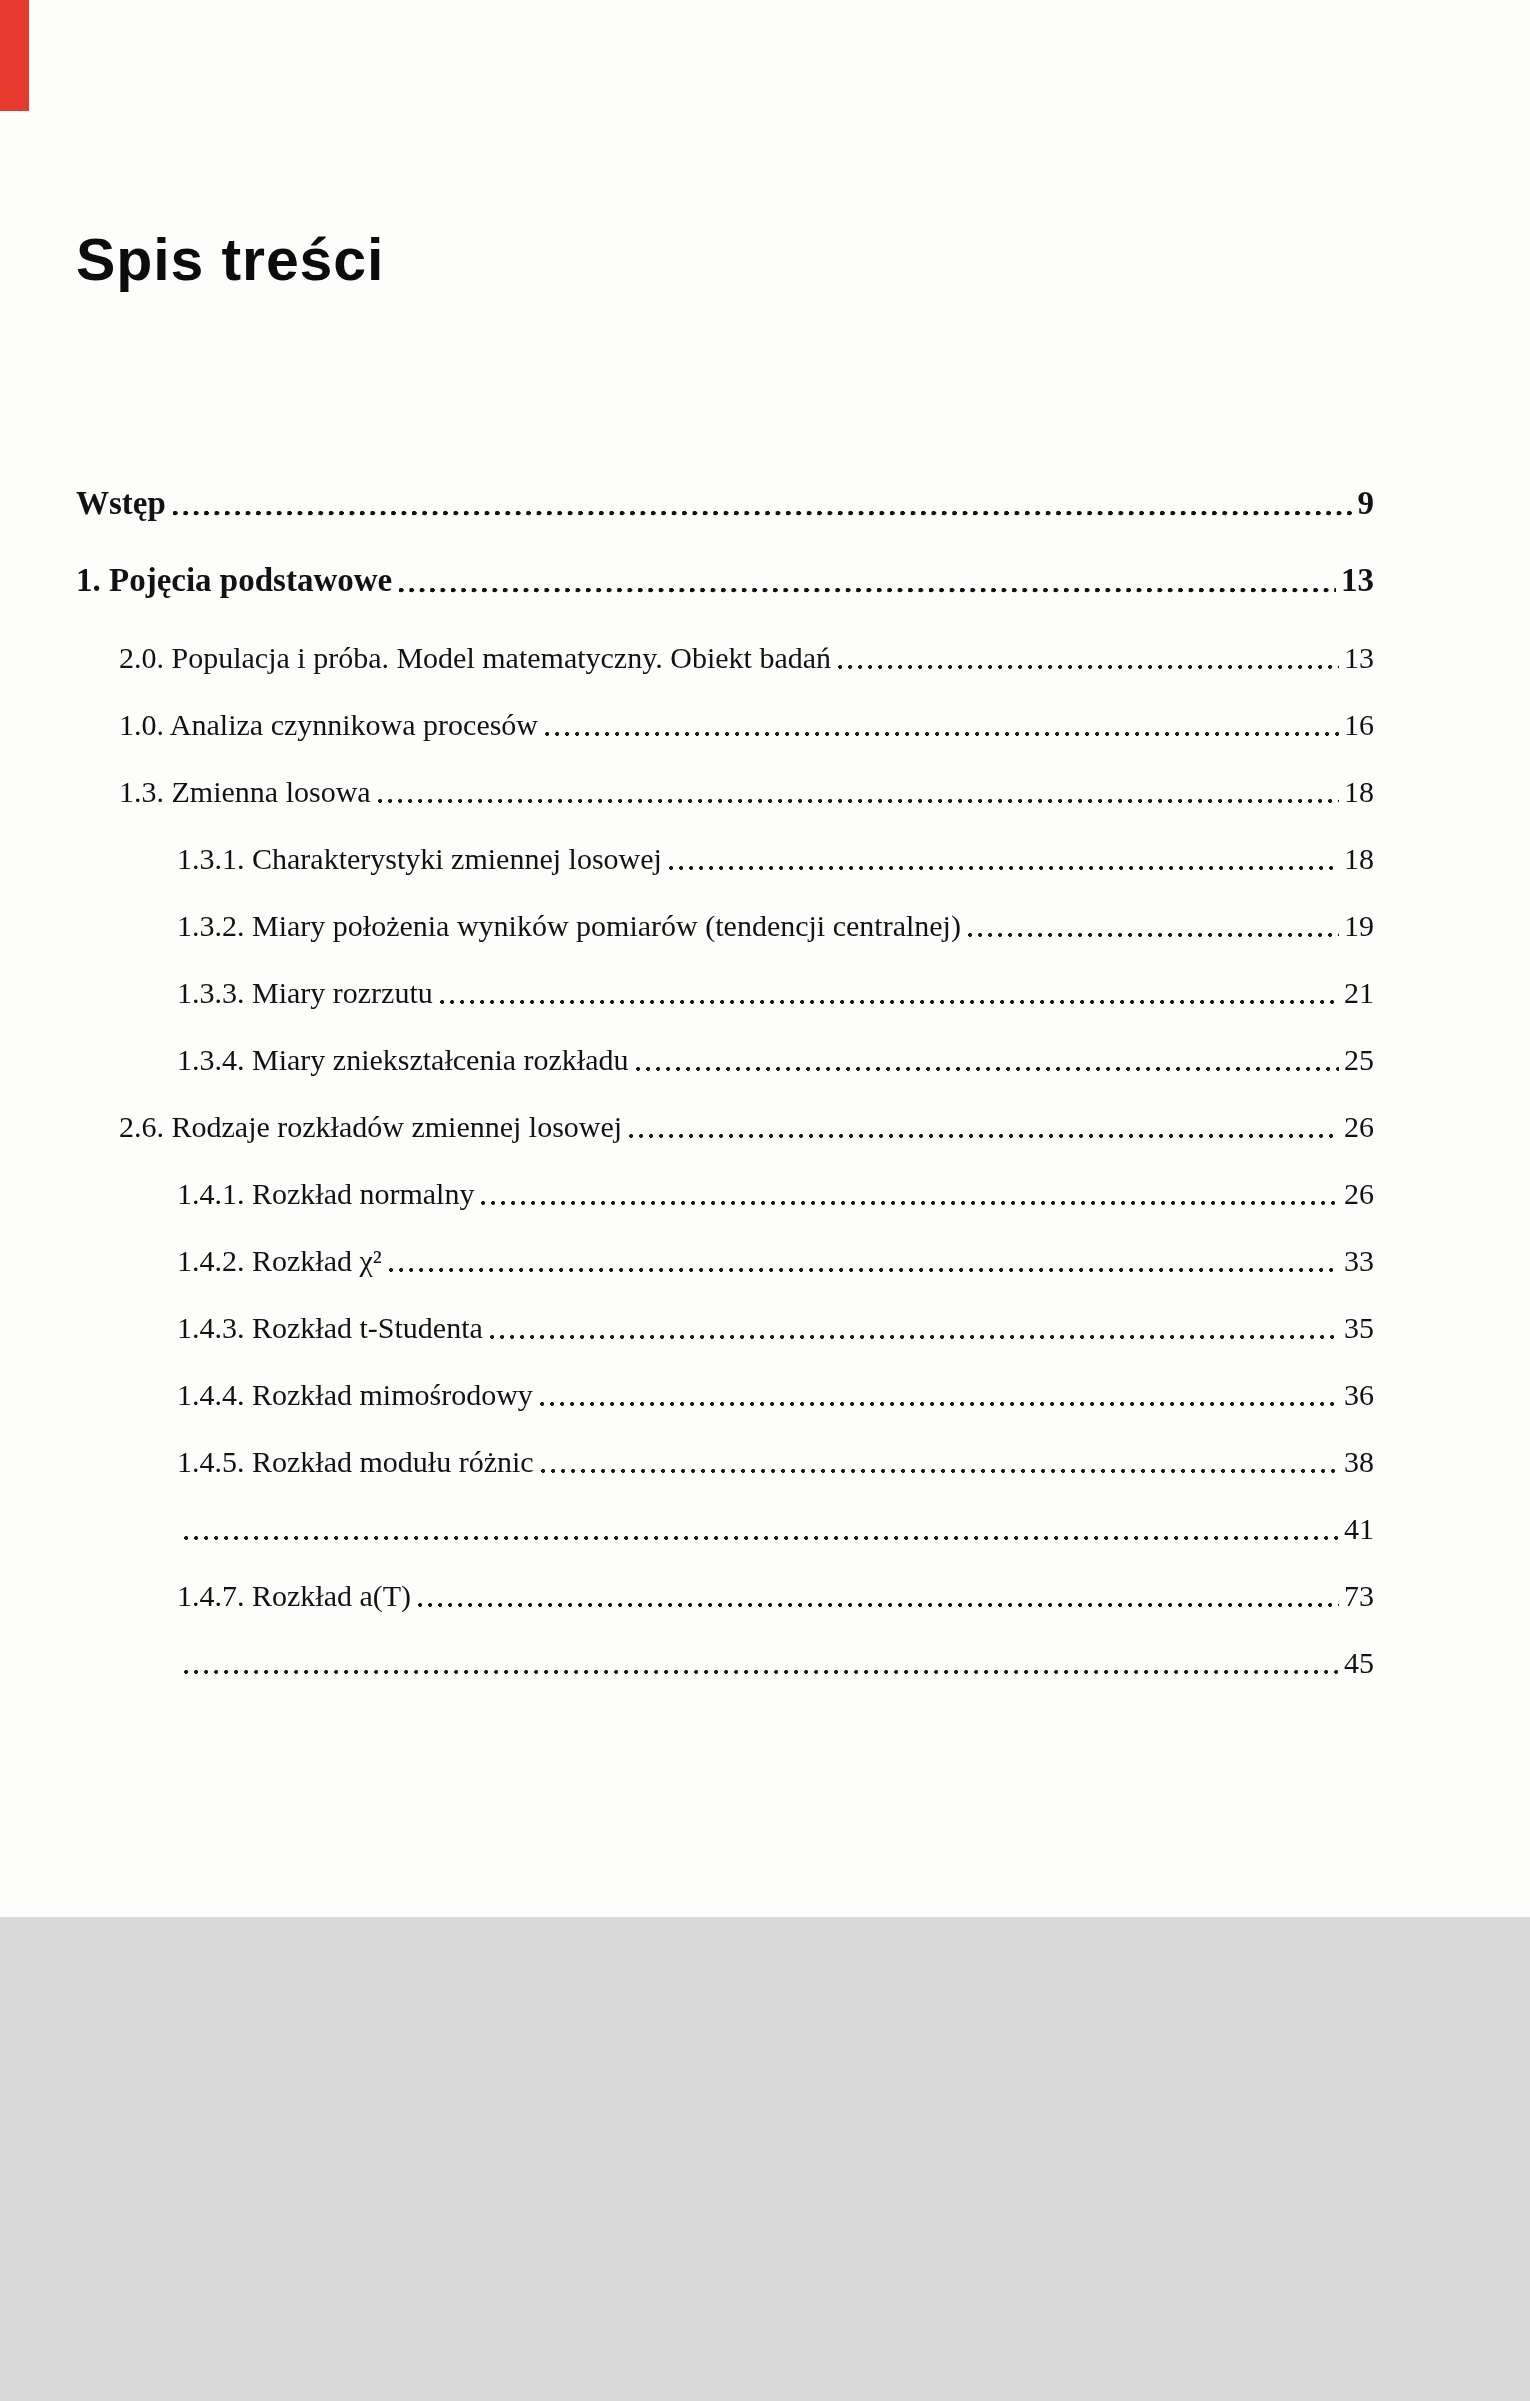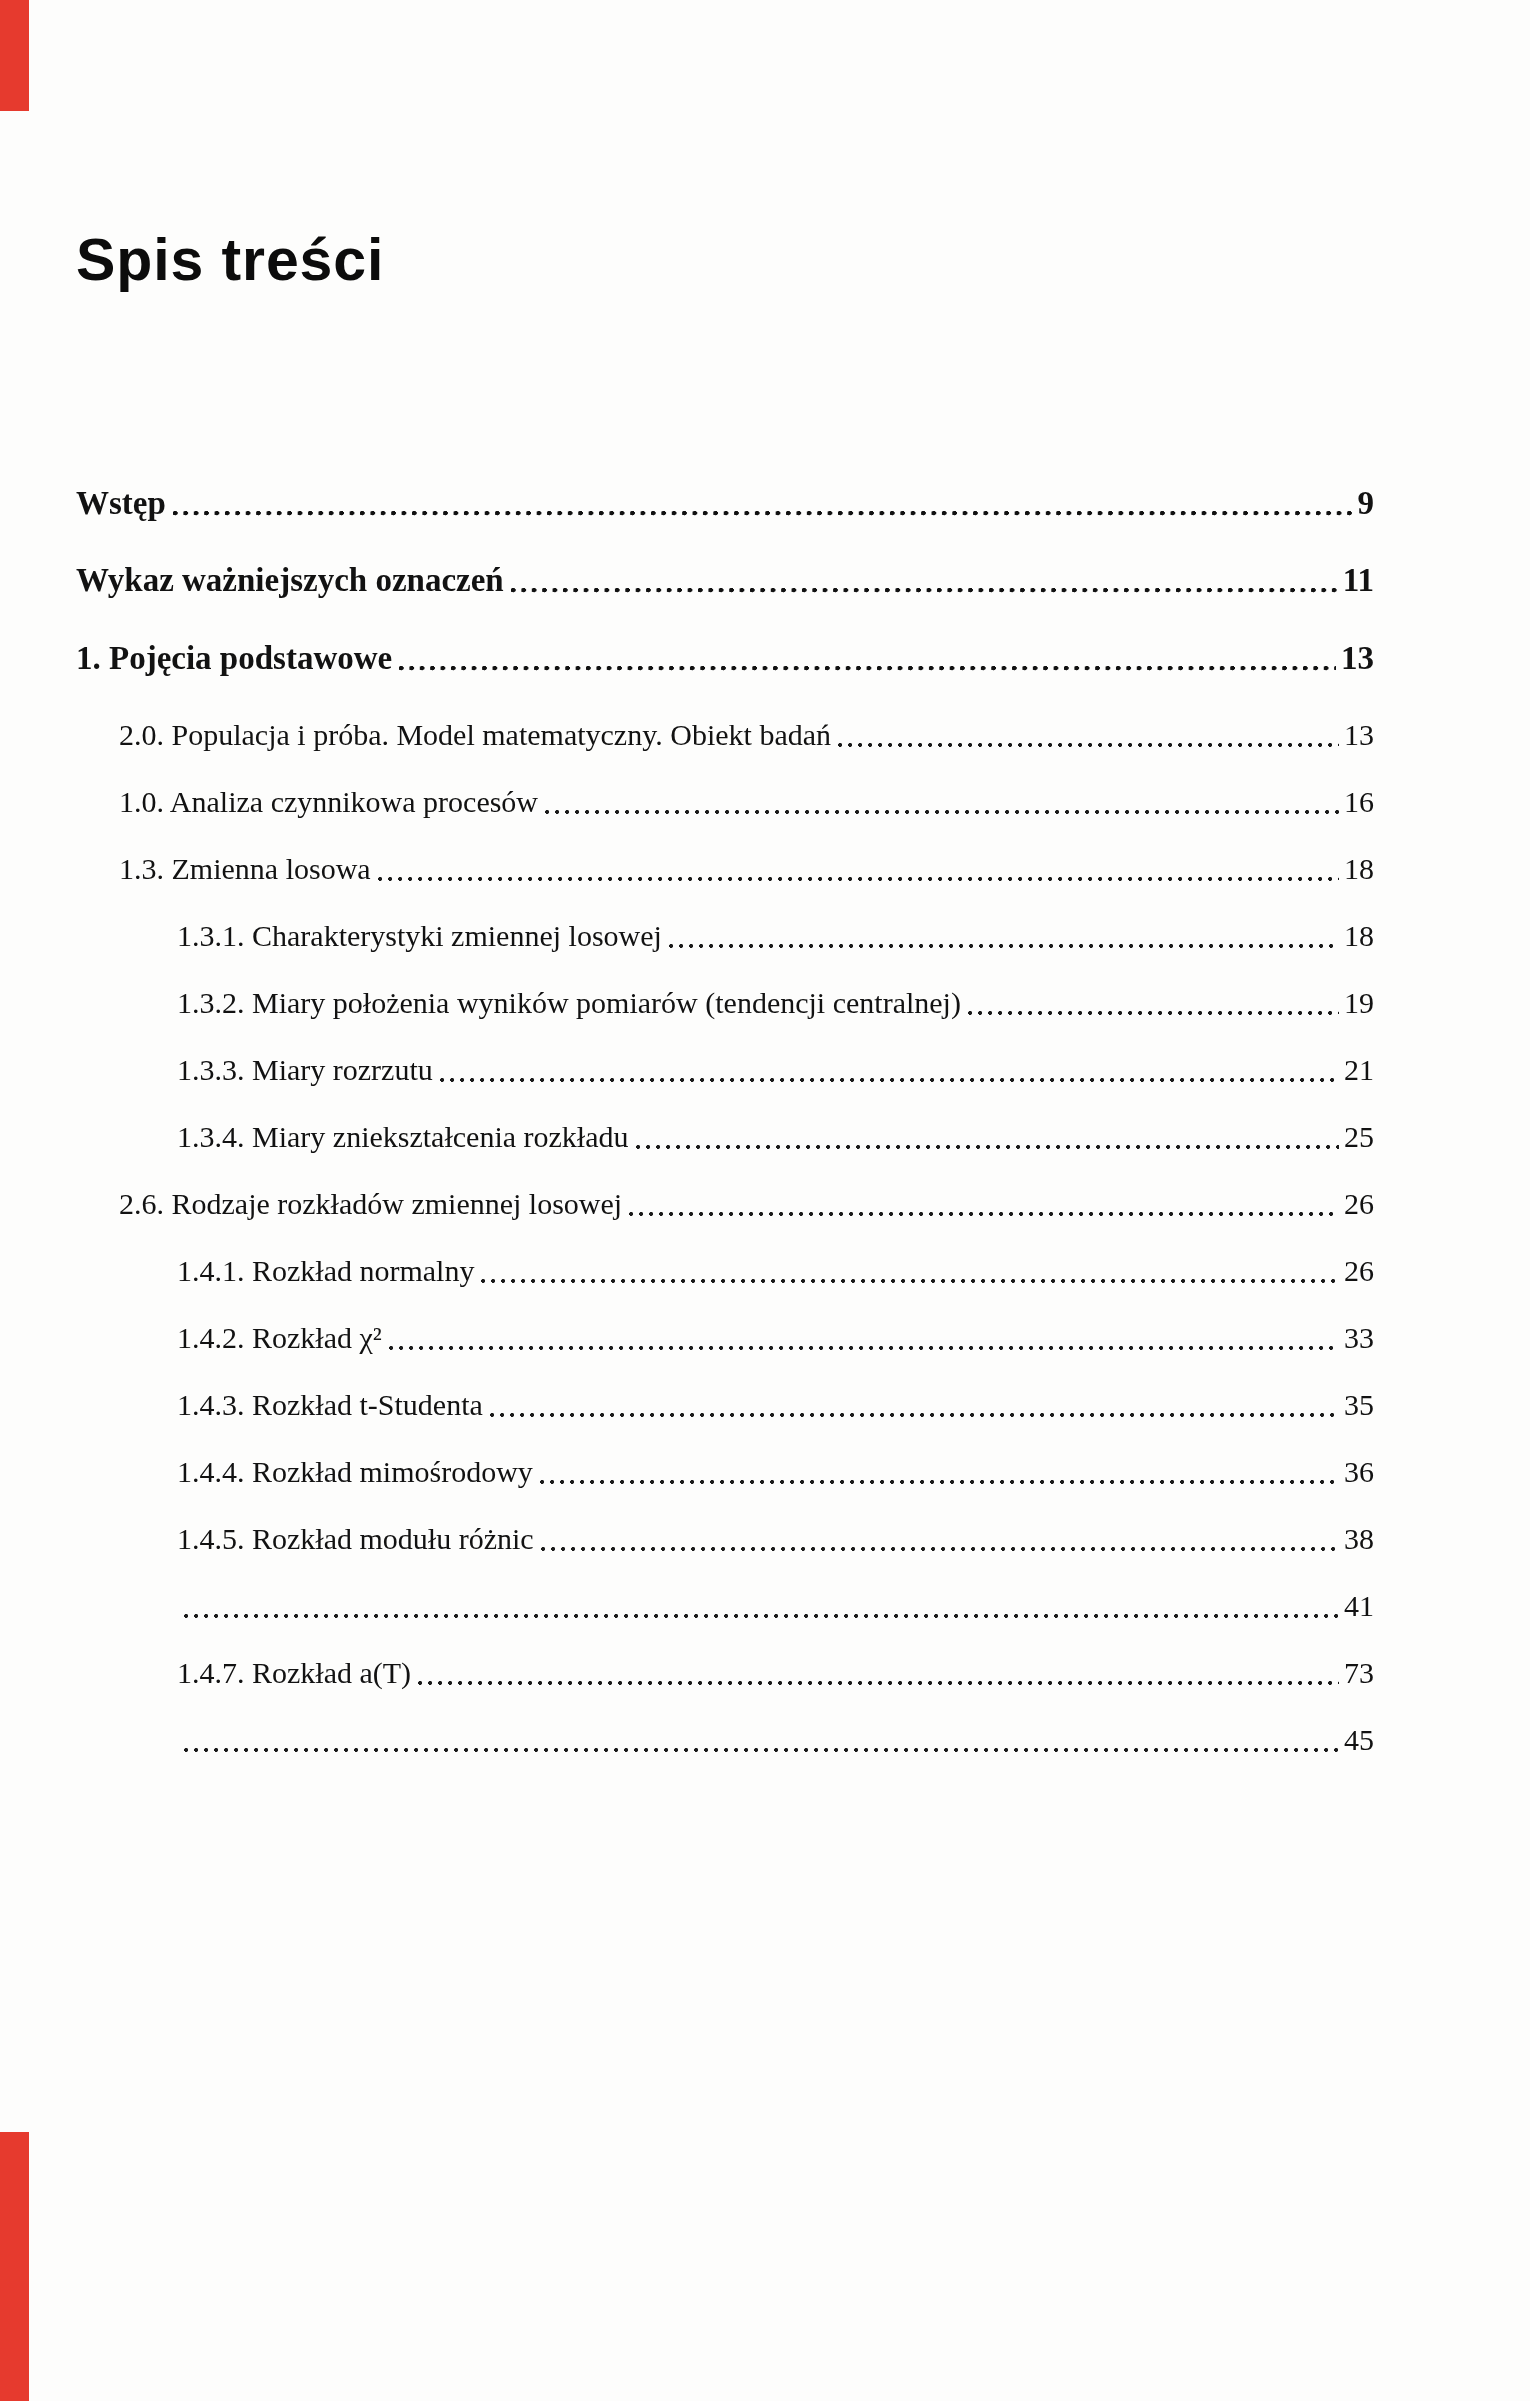--- a/index.html
+++ b/index.html
@@ -3,21 +3,21 @@
 <meta charset="utf-8">
 <style>
   html, body {
     margin: 0;
     padding: 0;
     background: #d8d8d8;
   }
   .page {
     position: relative;
     width: 1531px;
-    height: 2401px;
+    height: 1917px;
     margin: 0 auto;
     background: #fdfdfc;
     font-family: "Liberation Serif", serif;
     color: #121212;
     overflow: hidden;
   }
   
   .edge {
     position: absolute;
     left: 0;
@@ -94,25 +94,20 @@
 
   <h1 class="title">Spis treści</h1>
 
   <div class="toc" id="toc">
       <div class="toc-row lvl0 bold">
       <span class="label">Wstęp</span>
       <span class="leader"></span>
       <span class="pagenum">9</span>
     </div>
       <div class="toc-row lvl0 bold">
-      <span class="label">Wykaz ważniejszych oznaczeń</span>
-      <span class="leader"></span>
-      <span class="pagenum">11</span>
-    </div>
-      <div class="toc-row lvl0 bold">
       <span class="label">1. Pojęcia podstawowe</span>
       <span class="leader"></span>
       <span class="pagenum">13</span>
     </div>
       <div class="toc-row lvl1">
       <span class="label">2.0. Populacja i próba. Model matematyczny. Obiekt badań</span>
       <span class="leader"></span>
       <span class="pagenum">13</span>
     </div>
       <div class="toc-row lvl1">

